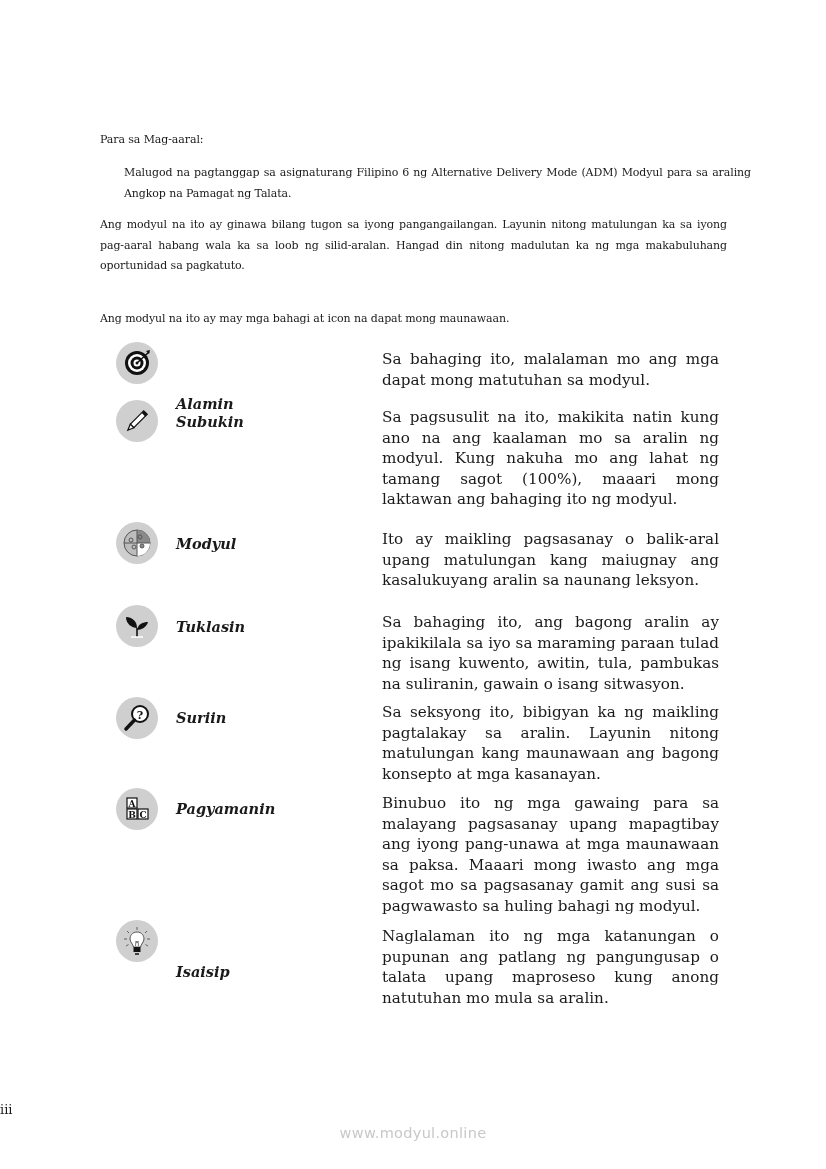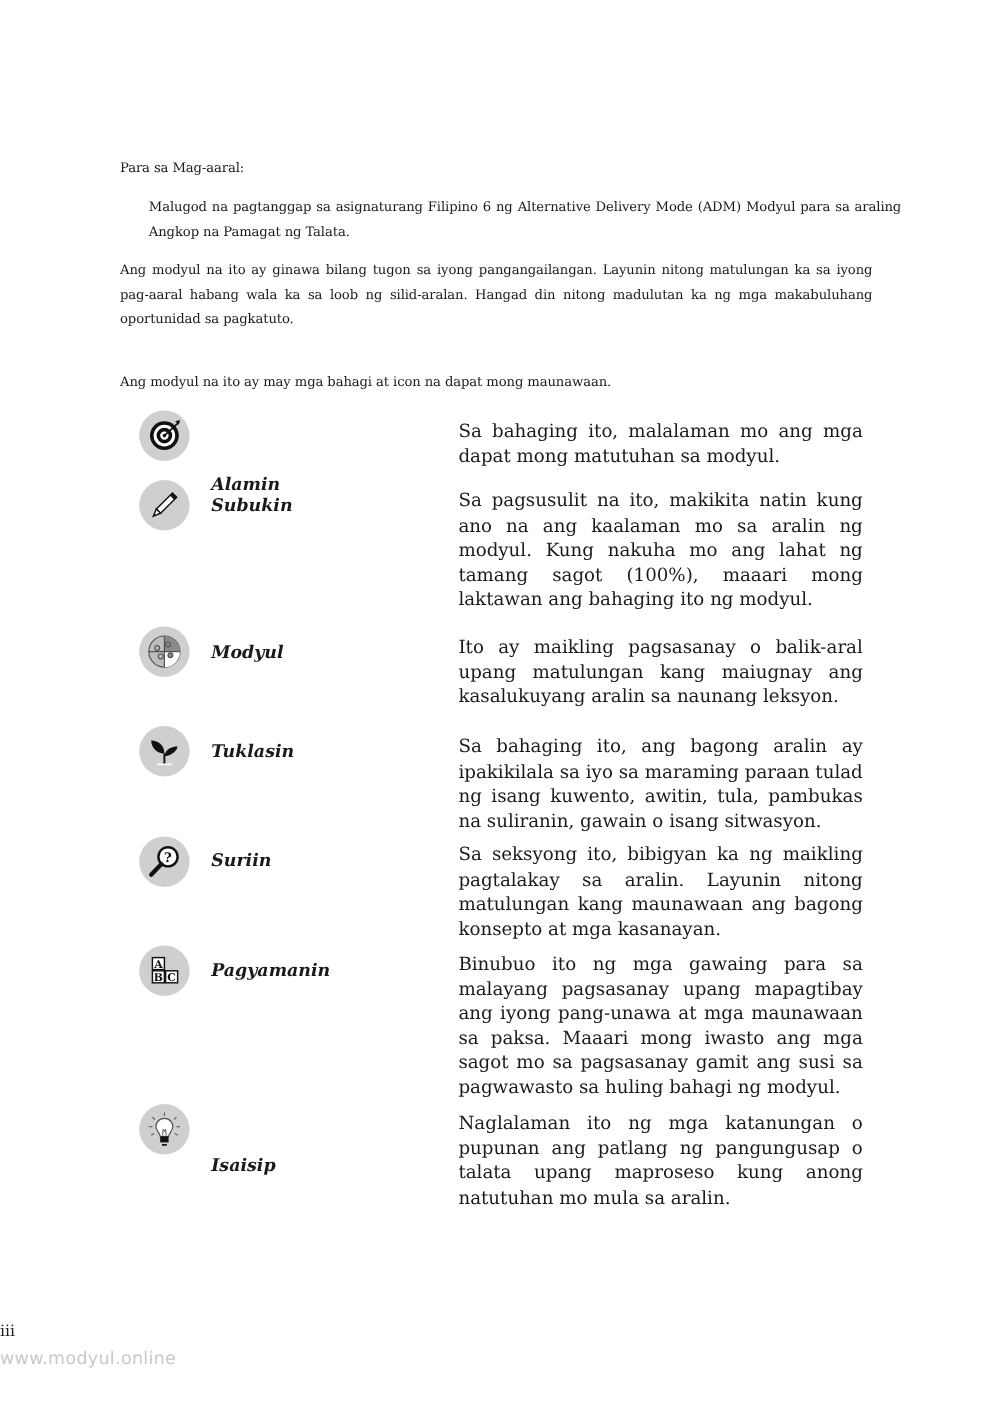--- a/index.html
+++ b/index.html
@@ -11,21 +11,21 @@
     .row { position: absolute; left: 16px; width: 603px; }
     .icon { position: absolute; left: 0; top: 0; width: 42px; height: 42px; border-radius: 50%;
             background: #cfcfcf; display: flex; align-items: center; justify-content: center; }
     .icon svg { width: 30px; height: 30px; }
     .label { position: absolute; left: 60px; top: 2px; font-family: "DejaVu Serif", serif;
              font-weight: bold; font-style: italic; font-size: 14.5px; }
     .desc { position: absolute; left: 266px; width: 337px; font-size: 15.2px; line-height: 20.6px;
             text-align: justify; text-align-last: left; margin: 0; }
     .pageno { position: absolute; left: 0; width: 826px; top: 1102px; text-align: left;
               font-size: 13px; }
-    .watermark { position: absolute; left: 0; width: 826px; top: 1125px; 
+    .watermark { position: absolute; left: 0; width: 826px; top: 1125px; text-align: center;
                  font-family: "DejaVu Sans", sans-serif; font-size: 14.5px; color: #c8c8c8; letter-spacing: 0.3px; }
   </style>
 </head>
 <body>
 
 <div class="page">
   <p class="p" style="top:130px;">Para sa Mag-aaral:</p>
   <p class="p" style="top:163px;margin-left:24px;">Malugod na pagtanggap sa asignaturang Filipino 6 ng Alternative Delivery Mode (ADM) Modyul para sa araling Angkop na Pamagat ng Talata.</p>
   <p class="p" style="top:215px;">Ang modyul na ito ay ginawa bilang tugon sa iyong pangangailangan. Layunin nitong matulungan ka sa iyong pag-aaral habang wala ka sa loob ng silid-aralan. Hangad din nitong madulutan ka ng mga makabuluhang oportunidad sa pagkatuto.</p>
   <p class="p" style="top:309px;">Ang modyul na ito ay may mga bahagi at icon na dapat mong maunawaan.</p>

